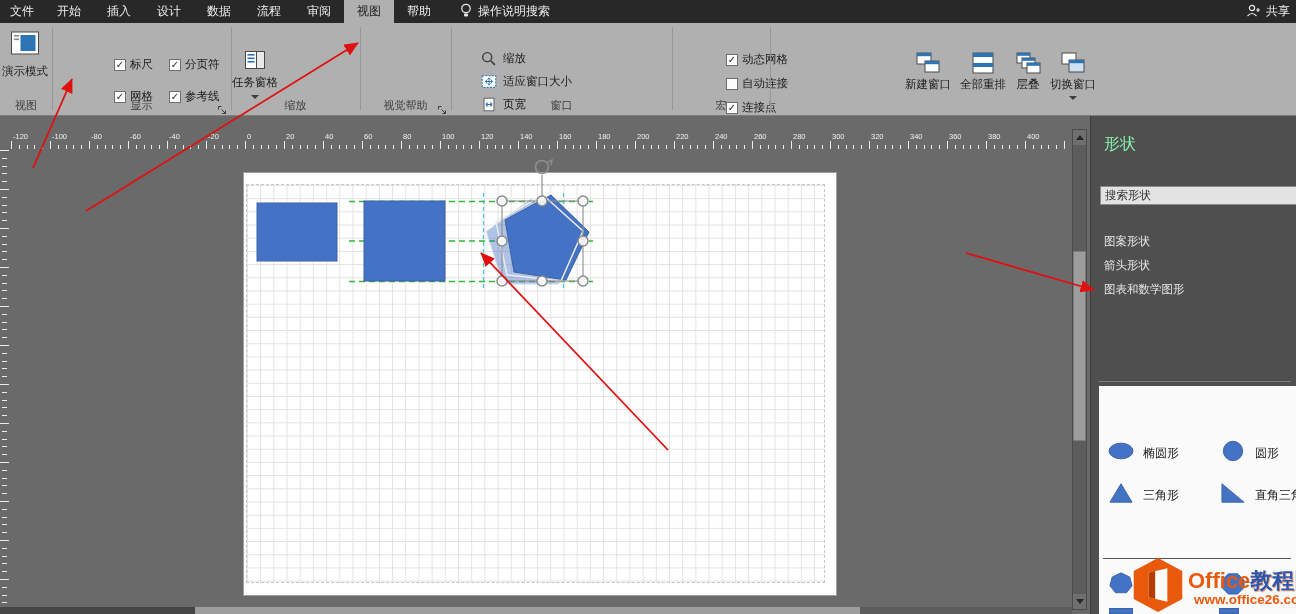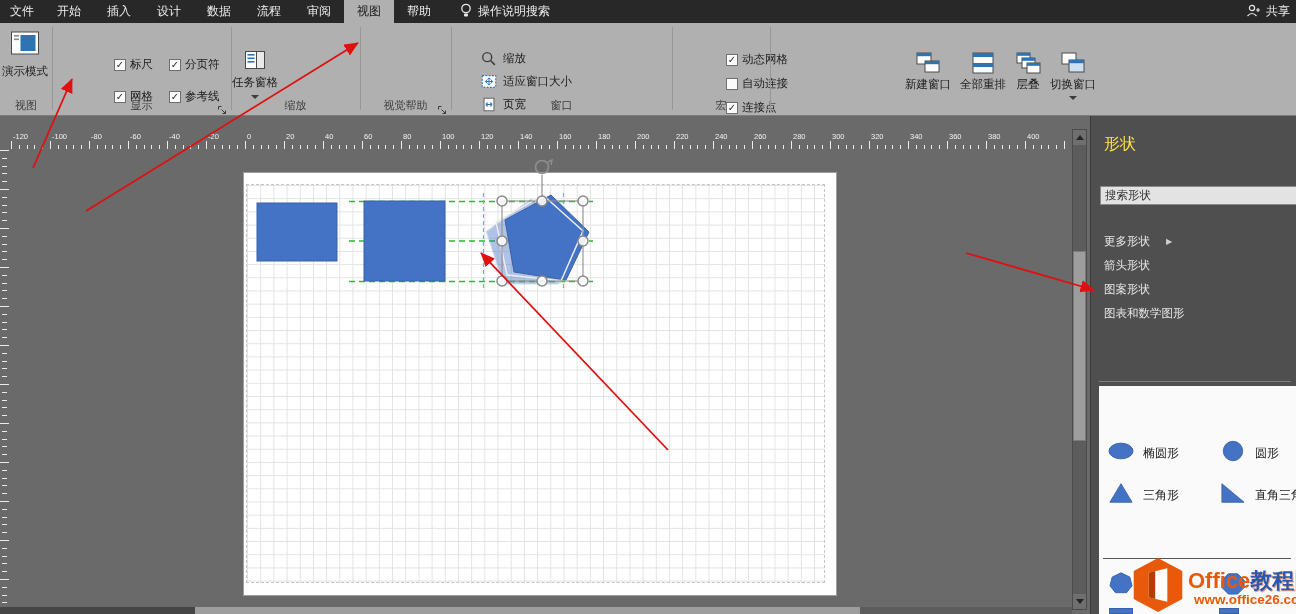--- a/index.html
+++ b/index.html
@@ -58,21 +58,21 @@
 .sbtn.up{top:0}.sbtn.down{bottom:0}
 .tri-up{width:0;height:0;border-left:4px solid transparent;border-right:4px solid transparent;border-bottom:5px solid #262626}
 .tri-down{width:0;height:0;border-left:4px solid transparent;border-right:4px solid transparent;border-top:5px solid #262626}
 .vthumb{position:absolute;left:0;top:121px;width:13px;height:190px;background:#9d9d9d;border:1px solid #7b7b7b}
 .hscroll{position:absolute;left:0;top:607px;width:1072px;height:7px;background:#5c5c5c;z-index:8}
 .hdark{position:absolute;left:0;top:0;width:195px;height:7px;background:#454545}
 .hthumb{position:absolute;left:195px;top:0;width:665px;height:7px;background:#9d9d9d}
 
 
 .panel{position:absolute;left:1090px;top:116px;width:206px;height:498px;background:#4f4f4f;border-left:1px solid #3b3b3b;color:#e6e6e6;z-index:10;overflow:hidden}
-.panel-title{position:absolute;left:13px;top:18px;font-size:16px;color:#fde047}
+.panel-title{position:absolute;left:13px;top:18px;font-size:16px;color:#86efac}
 .panel-search{position:absolute;left:9px;top:70px;width:200px;height:19px;background:#e3e3e3;border:1px solid #8a8a8a;font-size:11.5px;color:#333;padding:0 4px;font-family:inherit}
 .stencils{position:absolute;left:0;top:113px;width:206px}
 .stencil{height:24px;display:flex;align-items:center;padding-left:13px;font-size:11.5px;gap:16px}
 .stencil.selected{background:var(--selection-blue,#2e4d8f);color:#fff;font-weight:bold}
 .flyout{font-size:8px;color:#cfcfcf}
 .psep{position:absolute;left:8px;top:265px;width:192px;height:1px;background:#7d7d7d}
 .gallery{position:absolute;left:8px;top:270px;width:198px;height:228px;background:#fafafa;color:#1d1d1d}
 .grow{position:absolute;left:0;width:198px;height:34px;display:flex}
 .gcell{width:112px;display:flex;align-items:center;gap:8px;padding-left:8px}
 .gcell.c2{width:86px}
@@ -580,28 +580,24 @@
   <div class="hscroll">
     <div class="hdark"></div>
     <div class="hthumb"></div>
   </div>
 
   <div class="panel">
     <div class="panel-title">形状</div>
     <input class="panel-search" readonly="" value="搜索形状" style="">
     <div class="stencils">
         <div class="stencil">
-          <span>更多形状</span>
-          <span class="flyout">▶</span>
+          <span>图案形状</span>
         </div>
         <div class="stencil">
           <span>箭头形状</span>
-        </div>
-        <div class="stencil">
-          <span>图案形状</span>
         </div>
         <div class="stencil">
           <span>图表和数学图形</span>
         </div>
       </div>
     <div class="psep"></div>
     <div class="gallery">
       <div class="partial" style="left:10px;top:222px;width:24px;height:6px"></div>
       <div class="partial" style="left:120px;top:222px;width:20px;height:6px"></div>
         <div class="grow" style="top: 50px;">

